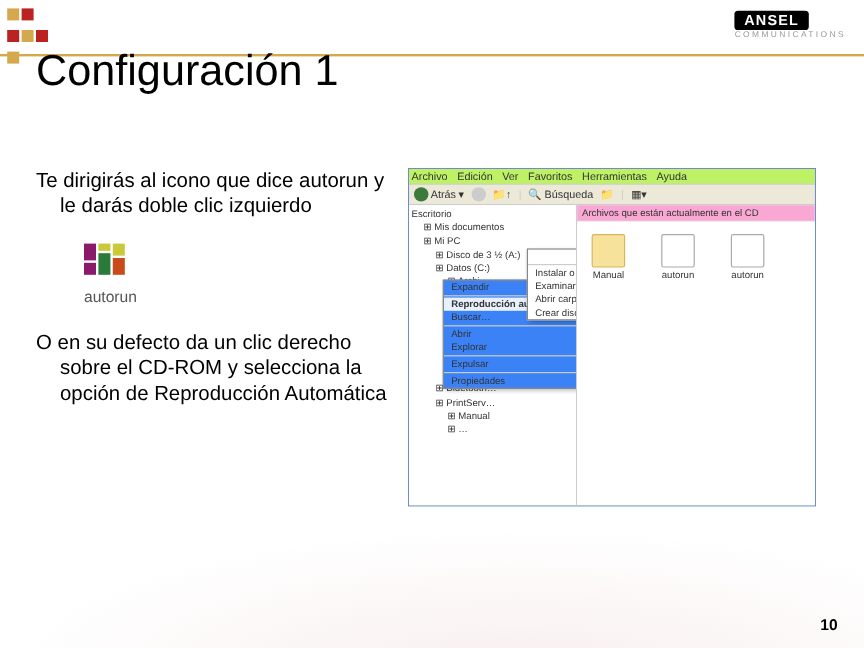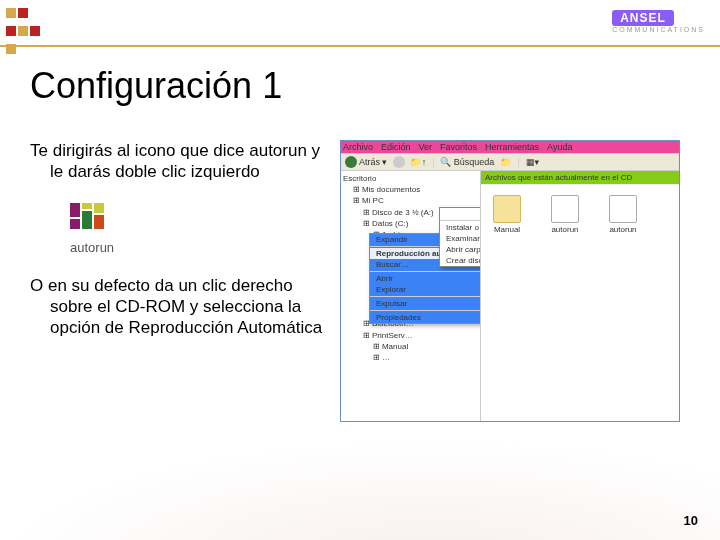--- a/index.html
+++ b/index.html
@@ -1,49 +1,49 @@
 <!DOCTYPE html>
 <html><head>
 <meta charset="utf-8">
 <style>
   * { margin: 0; padding: 0; box-sizing: border-box; }
   body { width: 720px; height: 540px; font-family: Arial, sans-serif; background: #fff; position: relative; overflow: hidden; }
   .header-logo-left { position: absolute; top: 5px; left: 5px; }
   .pixel-block { display: inline-block; width: 10px; height: 10px; margin: 1px; }
   .header-logo-right { position: absolute; top: 8px; right: 15px; color: #888; }
-  .brand-box { background: #8b5cf6; color: #fff; padding: 1px 8px; font-weight: bold; letter-spacing: 1px; font-size: 12px; border-radius: 3px; display: inline-block; }
+  .brand-box { background: #000000; color: #fff; padding: 1px 8px; font-weight: bold; letter-spacing: 1px; font-size: 12px; border-radius: 3px; display: inline-block; }
   .brand-sub { font-size: 7px; letter-spacing: 2px; color: #999; display: block; text-align: right; }
   .hr-top { position: absolute; top: 45px; left: 0; right: 0; border-top: 2px solid #d4a94e; }
-  .slide-title { position: absolute; top: 65px; left: 30px; font-size: 36px; font-weight: normal; color: #000; }
+  .slide-title { position: absolute; top: 38px; left: 30px; font-size: 36px; font-weight: normal; color: #000; }
   .body-area { position: absolute; top: 140px; left: 30px; right: 20px; bottom: 40px; display: flex; gap: 10px; }
   .left-col { width: 300px; font-size: 17px; color: #000; }
   .para { margin-bottom: 20px; padding-left: 20px; text-indent: -20px; line-height: 1.25; }
   .autorun-icon-block { margin: 10px 0 20px 40px; }
   .autorun-graphic { width: 40px; height: 35px; position: relative; }
   .autorun-graphic span { position: absolute; display: block; }
   .autorun-label { font-size: 13px; color: #555; margin-top: 2px; }
   .right-col { flex: 1; }
   .explorer-window { border: 1px solid #6b8fc4; background: #ece9d8; font-size: 9px; color: #333; width: 340px; }
   .titlebar { background: linear-gradient(#3a6ea5, #2a5d94); color: #fff; padding: 2px 4px; display: flex; justify-content: space-between; align-items: center; font-size: 10px; }
   .titlebar-btns span { display: inline-block; width: 14px; height: 12px; background: #c9d9f0; margin-left: 1px; border: 1px solid #fff; text-align: center; line-height: 10px; color: #333; font-size: 8px; }
-  .menubar { background: #ec4899; padding: 1px 2px; display: flex; gap: 8px; font-size: 9px; border-bottom: 1px solid #ccc; }
+  .menubar { background: #bef264; padding: 1px 2px; display: flex; gap: 8px; font-size: 9px; border-bottom: 1px solid #ccc; }
   .toolbar { background: #ece9d8; padding: 2px 4px; display: flex; gap: 6px; align-items: center; border-bottom: 1px solid #ccc; font-size: 9px; }
   .tb-btn { display: inline-flex; align-items: center; gap: 2px; justify-content: center; }
   .addrbar { background: #ece9d8; padding: 2px 4px; display: flex; gap: 4px; align-items: center; border-bottom: 1px solid #ccc; font-size: 9px; }
   .addrfield { background: #fff; border: 1px solid #7f9db9; flex: 1; padding: 1px 3px; display: flex; align-items: center; gap: 3px; }
   .explorer-body { display: flex; height: 250px; background: #fff; }
   .tree-panel { width: 140px; border-right: 1px solid #ccc; background: #fff; overflow: hidden; position: relative; }
   .tree-header { background: #ece9d8; color: #333; padding: 2px 4px; font-size: 9px; display: flex; justify-content: space-between; border-bottom: 1px solid #ccc; }
   .tree { padding: 2px; font-size: 8px; line-height: 1.4; }
   .tree-item { white-space: nowrap; }
   .indent1 { padding-left: 10px; }
   .indent2 { padding-left: 20px; }
   .indent3 { padding-left: 30px; }
   .content-panel { flex: 1; position: relative; background: #fff; }
-  .content-header { font-size: 8px; padding: 2px 4px; color: #333; background: #84cc16; border-bottom: 1px solid #eee; }
+  .content-header { font-size: 8px; padding: 2px 4px; color: #333; background: #f9a8d4; border-bottom: 1px solid #eee; }
   .icons-row { display: flex; gap: 22px; padding: 10px 8px; }
   .file-icon { text-align: center; font-size: 8px; width: 36px; }
   .file-icon .ic { width: 28px; height: 28px; background: #f7e29c; border: 1px solid #d4b860; margin: 0 auto 2px; border-radius: 2px; }
   .ctx-menu { position: absolute; top: 62px; left: 28px; background: #3b82f6; border: 1px solid #888; box-shadow: 2px 2px 4px rgba(0,0,0,.3); font-size: 8px; width: 130px; z-index: 10; }
   .ctx-item { padding: 1px 6px; }
   .ctx-item.bold { font-weight: bold; background: #e8f0fc; }
   .ctx-sep { border-top: 1px solid #ccc; margin: 1px 0; }
   .ctx-sub { position: absolute; top: 36px; left: 98px; background: #fff; border: 1px solid #888; box-shadow: 2px 2px 4px rgba(0,0,0,.3); font-size: 8px; width: 130px; z-index: 11; }
   .page-num { position: absolute; bottom: 12px; right: 22px; font-size: 13px; font-weight: bold; }
   .bg-wash { position: absolute; bottom: 0; left: 0; right: 0; height: 100px; background: radial-gradient(ellipse at 60% 120%, rgba(200,120,120,.12), transparent 70%); z-index: -1; }

